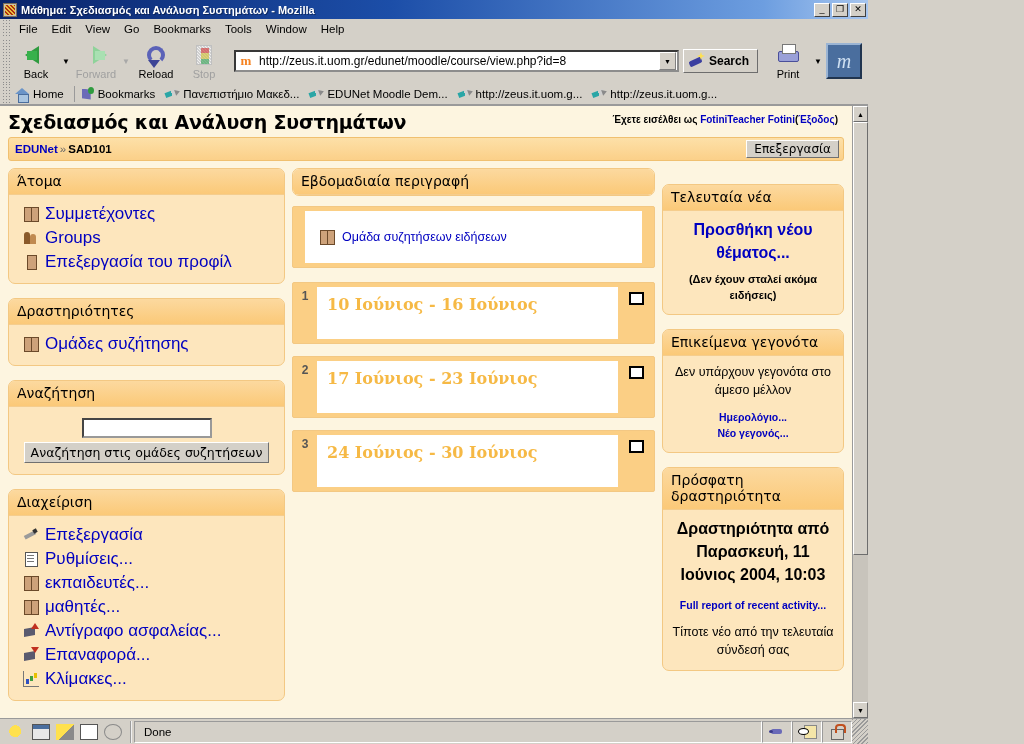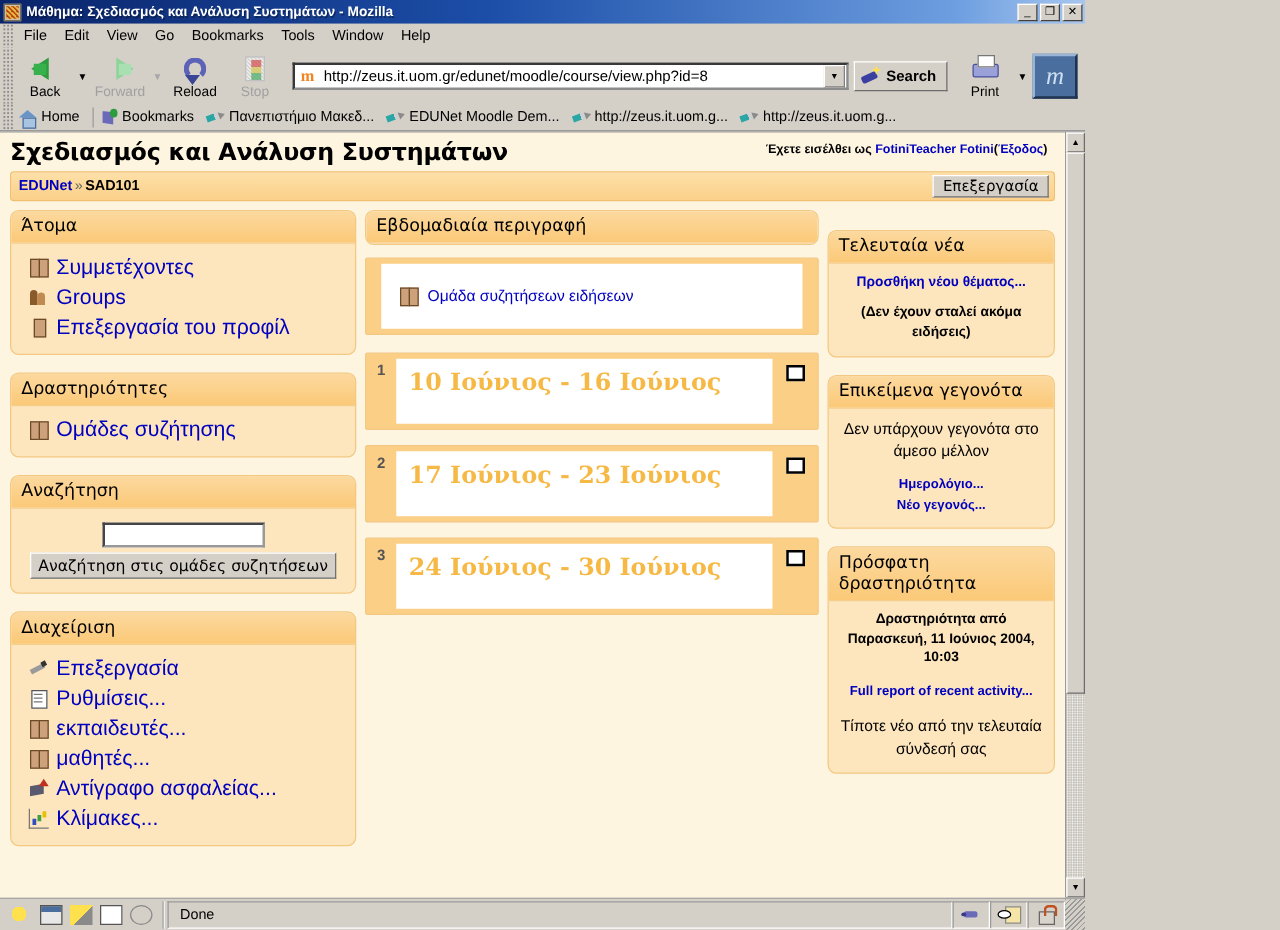--- a/index.html
+++ b/index.html
@@ -405,41 +405,41 @@
     width: 24px; flex: 0 0 24px;
     display:flex; justify-content:center; padding-top: 6px;
     font-size: 12px; color:#555; font-weight:bold;
   }
   .week-main {
     flex: 1 1 auto; background: #fff; margin: 4px 0;
     padding: 8px 10px;
   }
   .week-right { width: 36px; flex: 0 0 36px; display:flex; justify-content:center; padding-top:9px; }
   .wk-title {
-    font-size: 19px; font-weight: bold; color: #f6b945;
+    font-size: 16px; font-weight: bold; color: #f6b945;
     font-family: "DejaVu Serif", serif;
   }
   .wk-check {
     width: 15px; height: 13px; background:#fff; border: 2px solid #000;
   }
   .topic0 {
     display:flex; align-items:stretch; border:1px solid #f3c883;
     background:#fbcf85; border-radius:2px; margin-bottom:14px;
   }
   .topic0 .week-side { width: 12px; flex:0 0 12px; }
   .topic0 .week-right { width: 12px; flex:0 0 12px; }
   .topic0 .week-main { min-height: 52px; display:flex; align-items:center; padding-left: 14px; }
   .fl-link { display:flex; align-items:center; gap:7px; }
   .fl-link a { color:#0000c0; text-decoration:none; font-size:12.5px; }
 
   .rblock-body { padding: 7px 9px 10px 9px; text-align:center; font-size:11.5px; line-height:1.45; }
   .rblock-body a { color:#0000c0; text-decoration:none; }
   .rblock-body .bold { font-weight:bold; font-size:11px; }
   .rblock-body .big { font-size:12.5px; }
-  .rblock-body .small { font-size:11px; font-weight:bold; }
+  .rblock-body .small { font-size:16px; font-weight:bold; }
   .rblock-body .smalllink { font-size:10.5px; font-weight:bold; }
   .head2line { line-height:1.15; }
 
   
   .statusbar {
     height: 26px; flex: 0 0 26px;
     background: #d4d0c8;
     border-top: 1px solid #9a9a9a;
     display:flex; align-items:center; gap:0;
   }
@@ -663,20 +663,24 @@
                   </li>
                   <li>
                     <span class="mi mi-users"></span>
                     <a href="#">μαθητές...</a>
                   </li>
                   <li>
                     <span class="mi mi-box"></span>
                     <a href="#">Αντίγραφο ασφαλείας...</a>
                   </li>
                   <li>
+                    <span class="mi mi-box down"></span>
+                    <a href="#">Επαναφορά...</a>
+                  </li>
+                  <li>
                     <span class="mi mi-chart"></span>
                     <a href="#">Κλίμακες...</a>
                   </li>
                 </ul>
               </div>
             </div>
 
           </div>
 
           <div class="col-mid">

